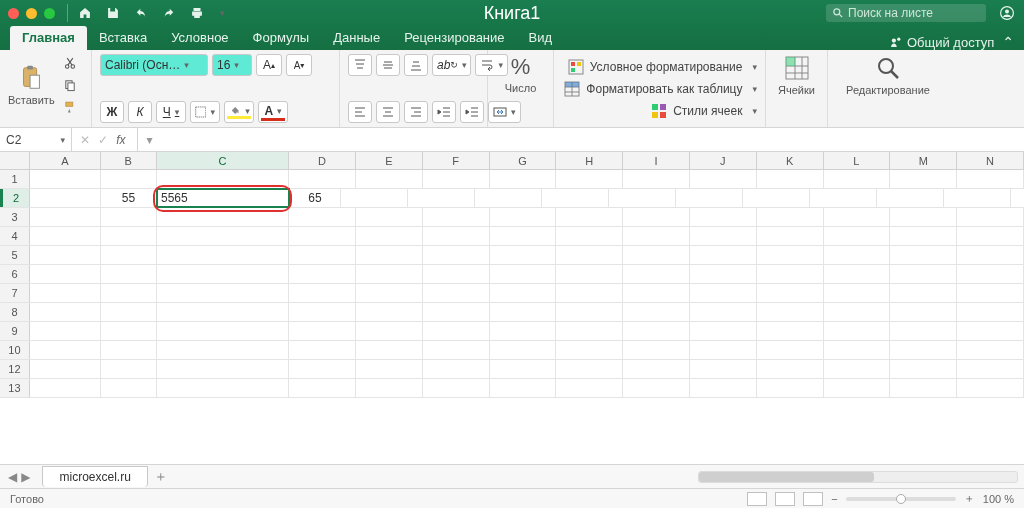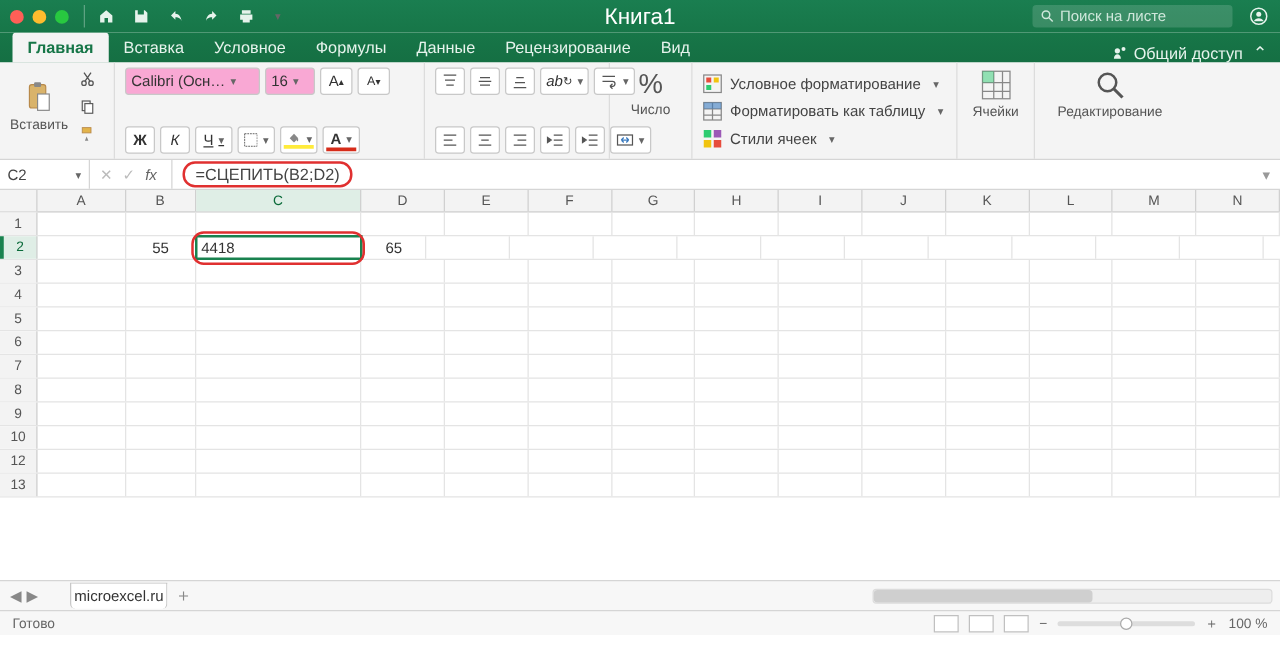--- a/index.html
+++ b/index.html
@@ -24,21 +24,21 @@
   .tabs-right { margin-left:auto; display:flex; align-items:center; gap:8px; color:#e6f3ec; font-size:13px; }
   .tabs-right svg { fill:#e6f3ec; }
 
   
   .ribbon { height: 78px; background:#f4f4f4; border-bottom:1px solid #d5d5d5; display:flex; }
   .group { border-right:1px solid #dcdcdc; padding:4px 8px; display:flex; flex-direction:column; justify-content:space-between; }
   .row { display:flex; align-items:center; gap:4px; }
   .btn { border:1px solid #c8c8c8; background:#fff; border-radius:3px; height:22px; display:flex; align-items:center; justify-content:center; padding:0 4px; }
   .vbtn { display:flex; flex-direction:column; align-items:center; justify-content:center; gap:2px; font-size:11px; color:#555; }
   .vbtn svg { height:28px; }
-  .sel { border:1px solid #c8c8c8; background:#f9a8d4; height:22px; display:flex; align-items:center; padding:0 4px; font-size:12px; border-radius:3px; }
+  .sel { border:1px solid #c8c8c8; background:#5eead4; height:22px; display:flex; align-items:center; padding:0 4px; font-size:12px; border-radius:3px; }
   .caret { margin-left:4px; font-size:9px; color:#666; }
   .b { font-weight:bold; } .i { font-style:italic; } .u { text-decoration:underline; }
   .ico { width:18px; height:18px; display:flex; align-items:center; justify-content:center; }
   .styles-item { display:flex; align-items:center; gap:6px; font-size:12px; color:#444; white-space:nowrap; }
 
   
   .formula-row { height:24px; border-bottom:1px solid #d5d5d5; display:flex; align-items:center; background:#fff; }
   .name-box { width:72px; border-right:1px solid #d5d5d5; height:100%; display:flex; align-items:center; padding:0 6px; font-size:12px; color:#444; }
   .fx-btns { display:flex; align-items:center; gap:8px; padding:0 8px; border-right:1px solid #d5d5d5; height:100%; color:#7a7a7a; }
   .fx-label { font-style:italic; font-size:12px; color:#666; margin-right:4px; }
@@ -55,21 +55,21 @@
   .cell { border-right:1px solid #e4e4e4; font-size:12px; line-height:19px; padding:0 4px; overflow:hidden; white-space:nowrap; }
   .cell.right { text-align:center; } .cell.left { text-align:left; }
   .col-h.active, .row-h.active { background:#dfeee6; color:#0b6b3a; }
   .row-line.r2 .row-h { border-left:3px solid #19824f; width:30px; }
   .active-cell-outline { position:absolute; border:2px solid #19824f; pointer-events:none; }
   .red-outline { position:absolute; border:2px solid #e03030; border-radius:10px; pointer-events:none; }
 
   
   .sheet-bar { height:24px; border-top:1px solid #d5d5d5; display:flex; align-items:center; background:#f7f7f7; font-size:12px; }
   .sheet-nav { display:flex; gap:4px; padding:0 8px; color:#888; }
-  .sheet-tab { background:#fff; border:1px solid #c8c8c8; border-bottom:none; padding:3px 2px; border-radius:0 0 4px 4px; margin-left:18px; }
+  .sheet-tab { background:#fff; border:1px solid #c8c8c8; border-bottom:none; padding:3px 16px; border-radius:0 0 4px 4px; margin-left:4px; }
   .sheet-add { margin-left:6px; color:#888; font-size:14px; }
   .scroll-h { margin-left:auto; display:flex; align-items:center; gap:2px; padding-right:6px; }
   .scroll-track { width:320px; height:12px; background:#eee; border:1px solid #dcdcdc; border-radius:3px; position:relative; }
   .scroll-thumb { position:absolute; left:0; top:0; height:100%; width:55%; background:#cfcfcf; border-radius:3px; }
 
   
   .status { height:20px; border-top:1px solid #d5d5d5; background:#f7f7f7; display:flex; align-items:center; padding:0 10px; font-size:11px; color:#666; }
   .status-right { margin-left:auto; display:flex; align-items:center; gap:8px; }
   .view-btn { width:20px; height:14px; border:1px solid #c0c0c0; background:#fff; }
   .zoom-track { width:110px; height:4px; background:#ddd; position:relative; border-radius:2px; }
@@ -314,21 +314,21 @@
     </div>
   </div>
 
   <div class="group" style="width:66px;align-items:center;">
     <div class="vbtn">
       <div style="font-size:22px;font-weight:300;color:#555;">%</div>
       <span>Число</span>
     </div>
   </div>
 
-  <div class="group" style="width:212px;justify-content:center;gap:6px;">
+  <div class="group" style="width:212px;justify-content:center;gap:6px;align-items:flex-end;">
     <div class="styles-item">
       <svg width="16" height="16">
           <rect x="1" y="1" width="14" height="14" fill="none" stroke="#888"></rect>
           <rect x="3" y="3" width="4" height="4" fill="#e74c3c"></rect>
           <rect x="9" y="3" width="4" height="4" fill="#f1c40f"></rect>
           <rect x="3" y="9" width="4" height="4" fill="#2ecc71"></rect>
         </svg>
       <span>Условное форматирование</span>
         <span class="caret">▾</span>
     </div>
@@ -382,23 +382,20 @@
 
 <div class="formula-row">
   <div class="name-box">
       <span>C2</span>
       <span class="caret" style="margin-left:auto;">▾</span>
     </div>
   <div class="fx-btns">
     <span style="color:#bbb;">✕</span>
     <span style="color:#bbb;">✓</span>
     <span class="fx-label">fx</span>
-  </div>
-  <div class="formula-input">
-    <span class="formula-highlight">=СЦЕПИТЬ(B2;D2)</span>
   </div>
   <span style="padding:0 8px;color:#999;">▾</span>
 </div>
 
 <div class="grid-wrap">
   <div class="col-headers" id="col-headers">
     <div class="corner"></div>
   <div class="col-h" style="width: 71px;">A</div>
       <div class="col-h" style="width: 56px;">B</div>
       <div class="col-h active" style="width: 133px;">C</div>
@@ -429,21 +426,21 @@
         <div class="cell" style="width: 67px;"></div>
         <div class="cell" style="width: 67px;"></div>
         <div class="cell" style="width: 67px;"></div>
         <div class="cell" style="width: 67px;"></div>
         <div class="cell" style="width: 67px;"></div>
       </div>
       <div class="row-line r2">
         <div class="row-h active">2</div>
         <div class="cell" style="width: 71px;"></div>
         <div class="cell right" style="width: 56px;">55</div>
-        <div class="cell left" style="width: 133px;">4418</div>
+        <div class="cell left" style="width: 133px;">5565</div>
         <div class="cell right" style="width: 51px;">65</div>
         <div class="cell" style="width: 67px;"></div>
         <div class="cell" style="width: 67px;"></div>
         <div class="cell" style="width: 67px;"></div>
         <div class="cell" style="width: 67px;"></div>
         <div class="cell" style="width: 67px;"></div>
         <div class="cell" style="width: 67px;"></div>
         <div class="cell" style="width: 67px;"></div>
         <div class="cell" style="width: 67px;"></div>
         <div class="cell" style="width: 67px;"></div>

